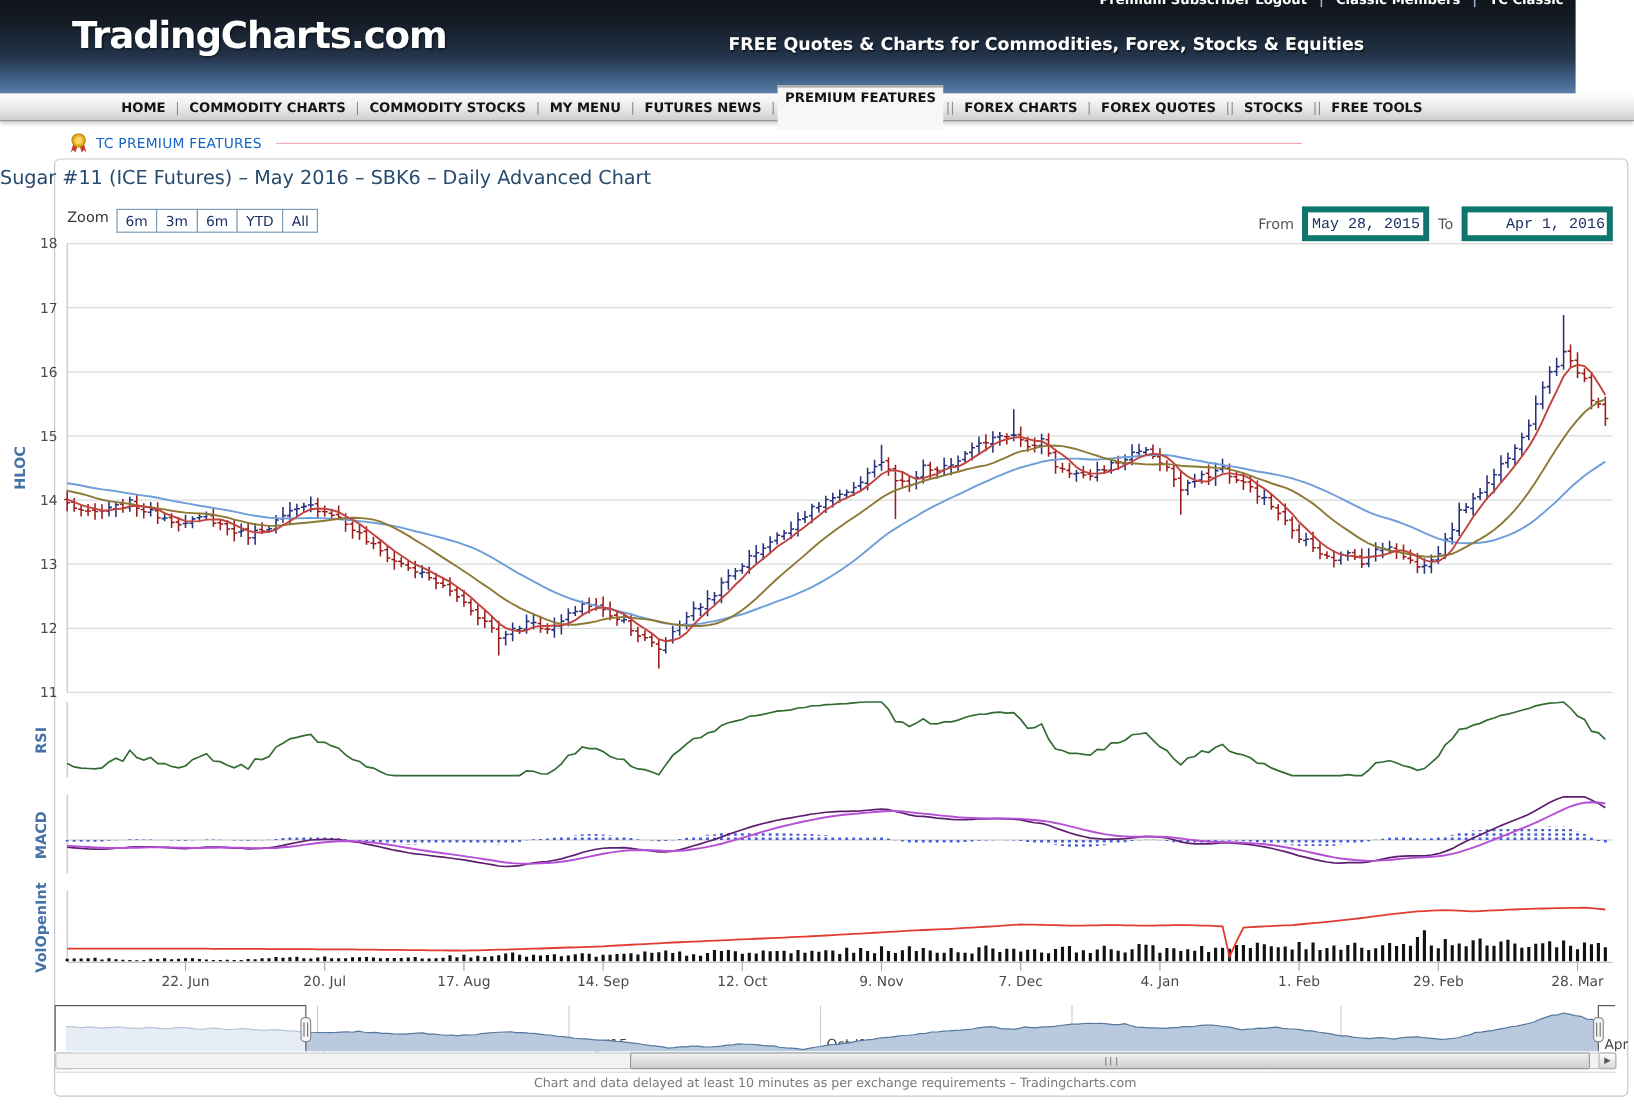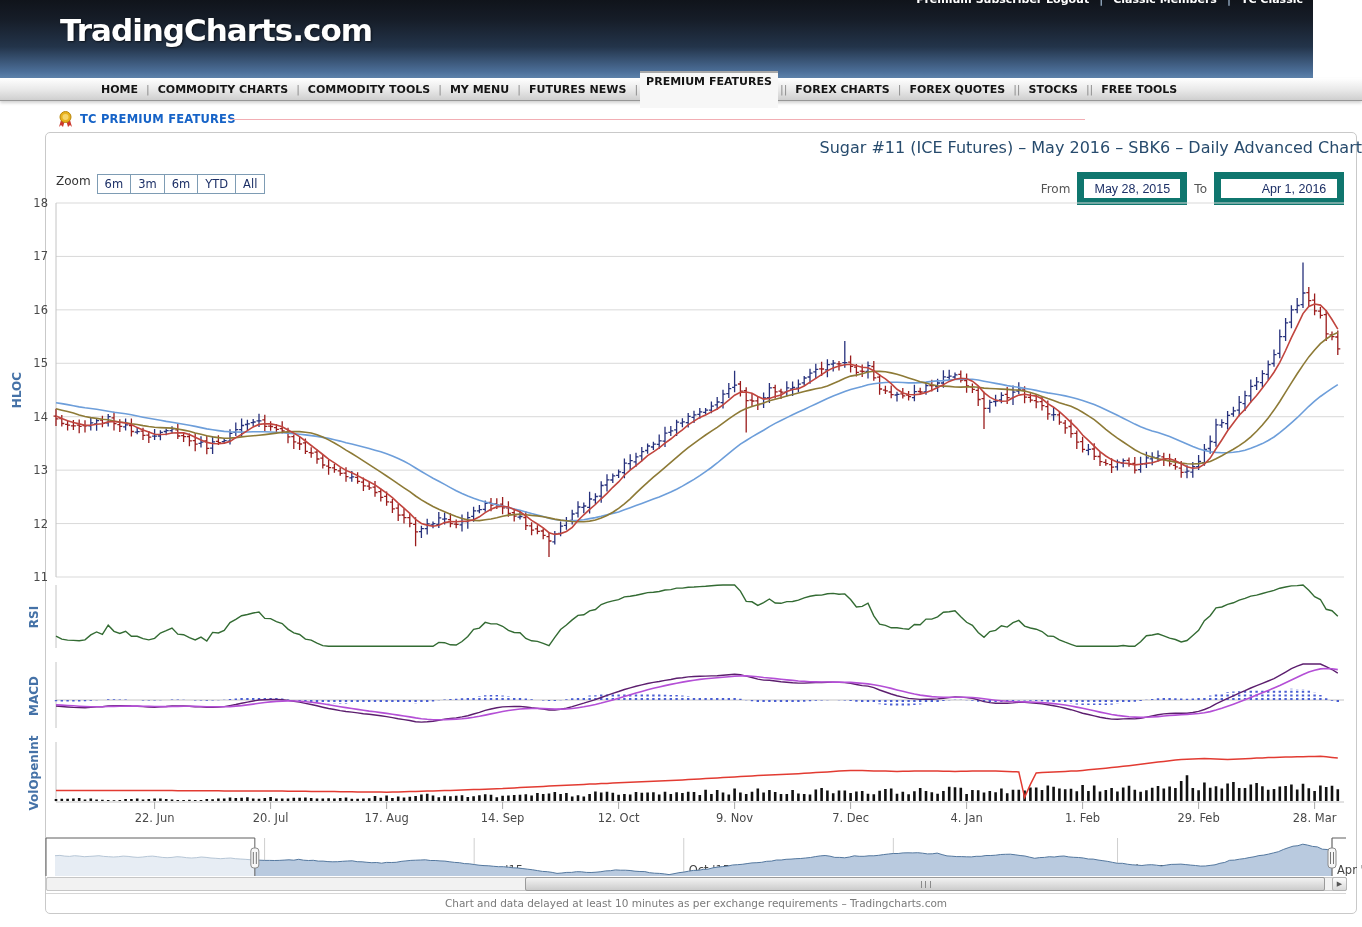--- a/index.html
+++ b/index.html
@@ -35,45 +35,45 @@
     box-shadow:0 2px 3px rgba(0,0,0,.18);
     font-size:11px;font-weight:bold;color:#141414;
     display:flex;align-items:center;padding-left:95px;box-sizing:border-box;
     white-space:nowrap;
   }
   .navbar .nav-item{padding:20px 6px;cursor:pointer;color:#141414;text-decoration:none;}
   .navbar .nav-item.active{background:#f7f7f7;border-top:2px solid #a7a7a7;padding-top:2px;}
   .navbar .nav-sep{color:#8c8c8c;font-weight:normal;padding:0 2px;}
   
   .premium-row{position:absolute;left:58px;top:110px;height:18px;display:flex;align-items:center;}
-  .premium-label{color:#1663c7;font-size:11.5px;font-weight:bold;margin-left:7px;letter-spacing:.2px;}
+  .premium-label{color:#1663c7;font-size:11.5px;font-weight:normal;margin-left:7px;letter-spacing:.2px;}
   .premium-line{position:absolute;left:230px;top:119px;width:855px;height:0;border-top:1px solid #f2aeb4;}
   
   .widget{
     position:absolute;left:45px;top:132px;width:1310px;height:780px;
     border:1px solid #c9c9c9;border-radius:5px;background:#fff;
   }
   .chart-title{
-    position:absolute;left:0;top:138px;width:1362px;text-align:right;
+    position:absolute;left:0;top:138px;width:1362px;text-align:left;
     color:#274b6d;font-size:16px;
   }
   .controls{position:absolute;left:0;top:170px;width:1362px;height:24px;font-size:12px;color:#444;}
   .zoom-group{position:absolute;left:56px;top:4px;display:flex;}
   .zoom-label{margin-right:7px;color:#333;}
   .zoom-btn{
     border:1px solid #7e9cb4;background:#fff;color:#1c2f66;font-weight:normal;
     font-size:11.5px;padding:2px 7px;margin-left:-1px;cursor:pointer;
     font-family:"DejaVu Sans","Liberation Sans",sans-serif;
   }
   .range-group{position:absolute;right:18px;top:2px;display:flex;align-items:center;}
   .range-group .lbl{color:#555;margin:0 7px;}
   .range-input{
-    border:7px solid #0f766e;background:#fff;color:#1c2f66;text-align:center;
+    border:5px solid #0f766e;background:#fff;color:#1c2f66;text-align:center;
     font-size:12.5px;width:92px;height:17px;padding:1px 2px;
-    font-family:Liberation Sans, sans-serif;
+    font-family:Liberation Mono, monospace;
   }
   .range-input.to{width:82px;padding-left:32px;}
   #chart-svg{position:absolute;left:0;top:160px;}
   
   .hscroll{position:absolute;left:46px;top:877px;width:1301px;height:14px;}
   .hs-track{
     position:absolute;left:0;top:0;right:0;bottom:0;
     background:#f2f2f2;border:1px solid #c6c6c6;border-radius:2px;box-sizing:border-box;
   }
   .hs-arrow{
@@ -98,28 +98,29 @@
     border-top:1px solid #d6d6d6;color:#7a7a7a;font-size:10.5px;
     text-align:center;padding-top:3px;box-sizing:border-box;
   }
 </style>
 </head>
 <body>
 
 <div class="site-header">
   <div class="top-links" id="top-links"><a>Premium Subscriber Logout</a><span class="sep">|</span><a>Classic Members</a><span class="sep">|</span><a>TC Classic</a></div>
   <div class="logo">TradingCharts.com</div>
+  <div class="tagline">FREE Quotes &amp; Charts for Commodities, Forex, Stocks &amp; Equities</div>
 </div>
 
 <div class="navbar" id="navbar">
     <a class="nav-item">HOME</a>
     <span class="nav-sep">|</span>
     <a class="nav-item">COMMODITY CHARTS</a>
     <span class="nav-sep">|</span>
-    <a class="nav-item">COMMODITY TOOLS</a>
+    <a class="nav-item">COMMODITY STOCKS</a>
     <span class="nav-sep">|</span>
     <a class="nav-item">MY MENU</a>
     <span class="nav-sep">|</span>
     <a class="nav-item">FUTURES NEWS</a>
     <span class="nav-sep">|</span>
     <a class="nav-item active">PREMIUM FEATURES</a>
     <span class="nav-sep">||</span>
     <a class="nav-item">FOREX CHARTS</a>
     <span class="nav-sep">|</span>
     <a class="nav-item">FOREX QUOTES</a>

